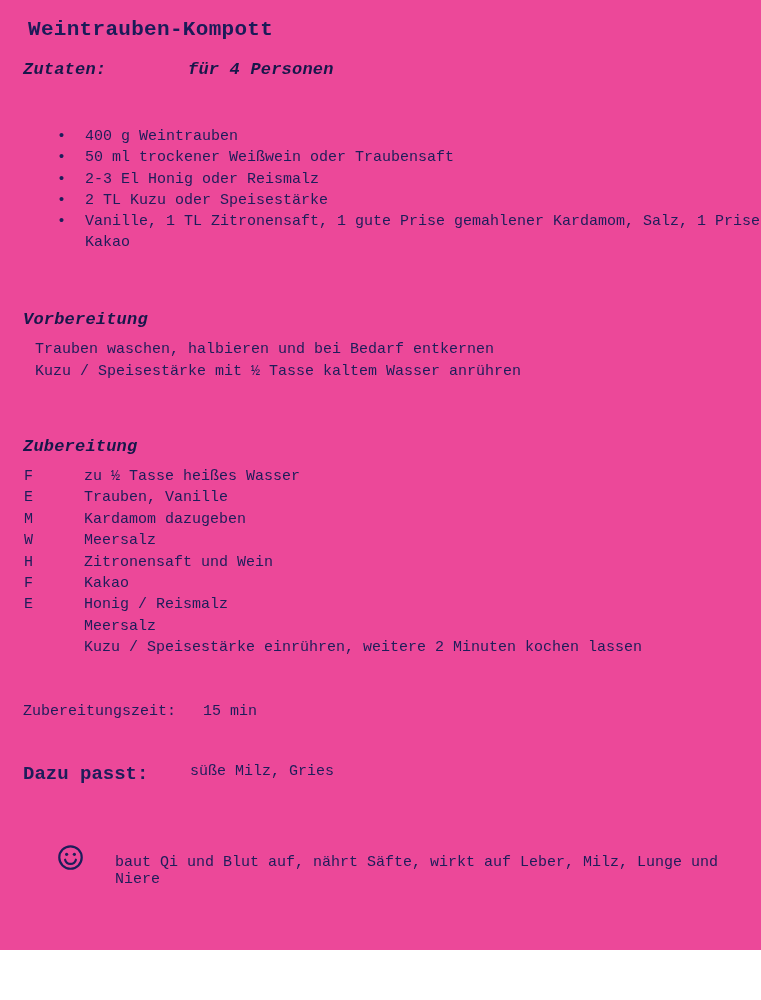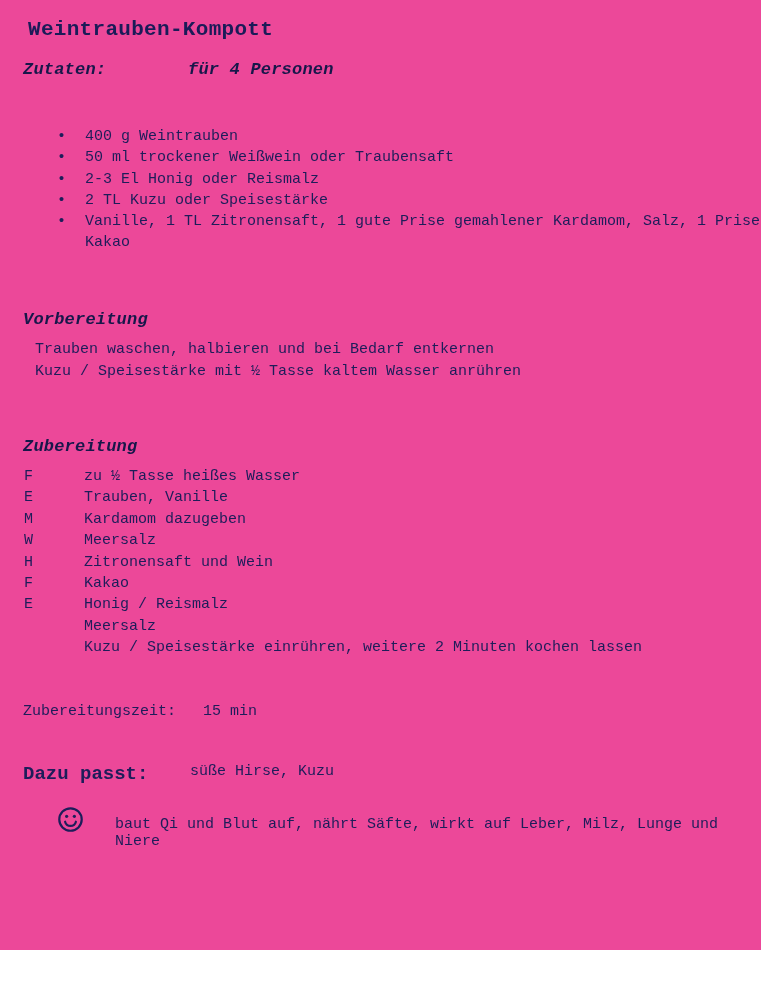--- a/index.html
+++ b/index.html
@@ -52,21 +52,21 @@
     position:absolute; top:703px; left:23px;
     display:flex; font-size:15px;
   }
   .time-row .label { width:180px; }
   .pairing-row {
     position:absolute; top:763px; left:23px;
     display:flex; font-size:15px;
   }
   .pairing-row .label { width:167px; font-weight:bold; font-size:19px; }
   .note-row {
-    position:absolute; top:804px; left:57px;
+    position:absolute; top:842px; left:57px;
     display:flex; align-items:flex-start;
   }
   .smiley { width:27px; height:27px; flex:0 0 27px; margin-top:2px; }
   .note-text {
     margin-left:31px; margin-top:12px;
     font-size:15px;
   }
 </style>
 </head>
 <body>
@@ -139,21 +139,21 @@
     </div>
   </div>
 
   <div class="time-row">
     <span class="label">Zubereitungszeit:</span>
     <span>15 min</span>
   </div>
 
   <div class="pairing-row">
     <span class="label">Dazu passt:</span>
-    <span>süße Hirse, Kuzu</span>
+    <span>süße Milz, Gries</span>
   </div>
 
   <div class="note-row">
     <svg class="smiley" viewBox="0 0 32 32">
       <circle cx="16" cy="16" r="13.3" fill="none" stroke="#1d1d5a" stroke-width="2.6"></circle>
       <circle cx="11.4" cy="12.2" r="1.9" fill="#1d1d5a"></circle>
       <circle cx="20.6" cy="12.2" r="1.9" fill="#1d1d5a"></circle>
       <path d="M9.6 18.6 a 6.6 6.6 0 0 0 12.8 0" fill="none" stroke="#1d1d5a" stroke-width="2.6" stroke-linecap="round"></path>
     </svg>
     <span class="note-text">baut Qi und Blut auf, nährt Säfte, wirkt auf Leber, Milz, Lunge und Niere</span>

